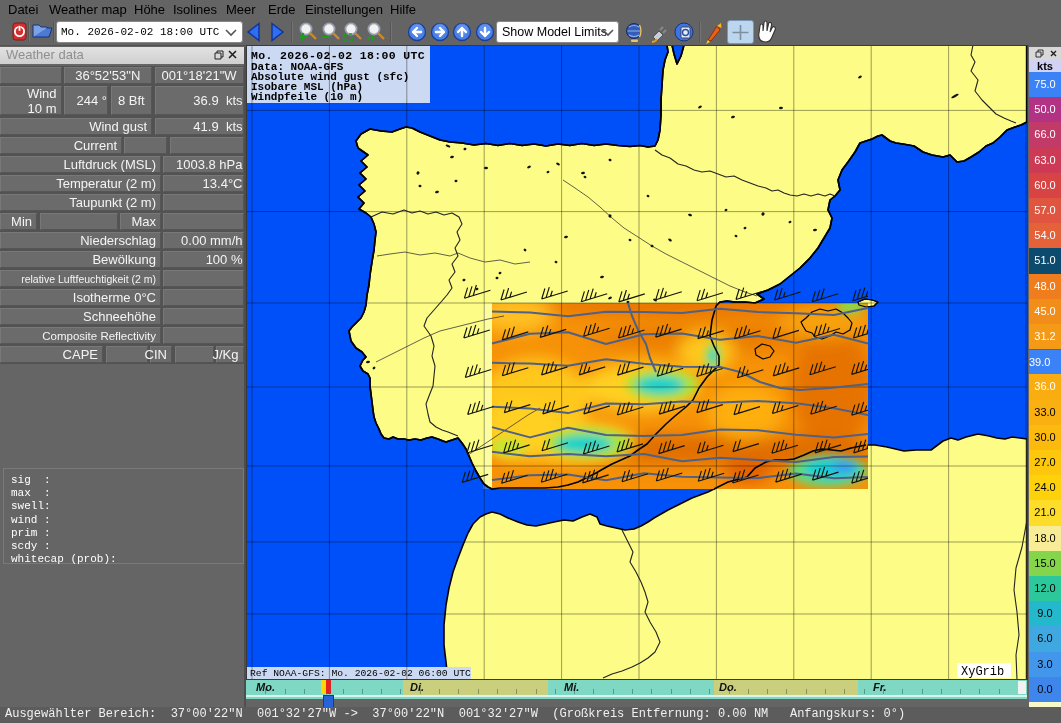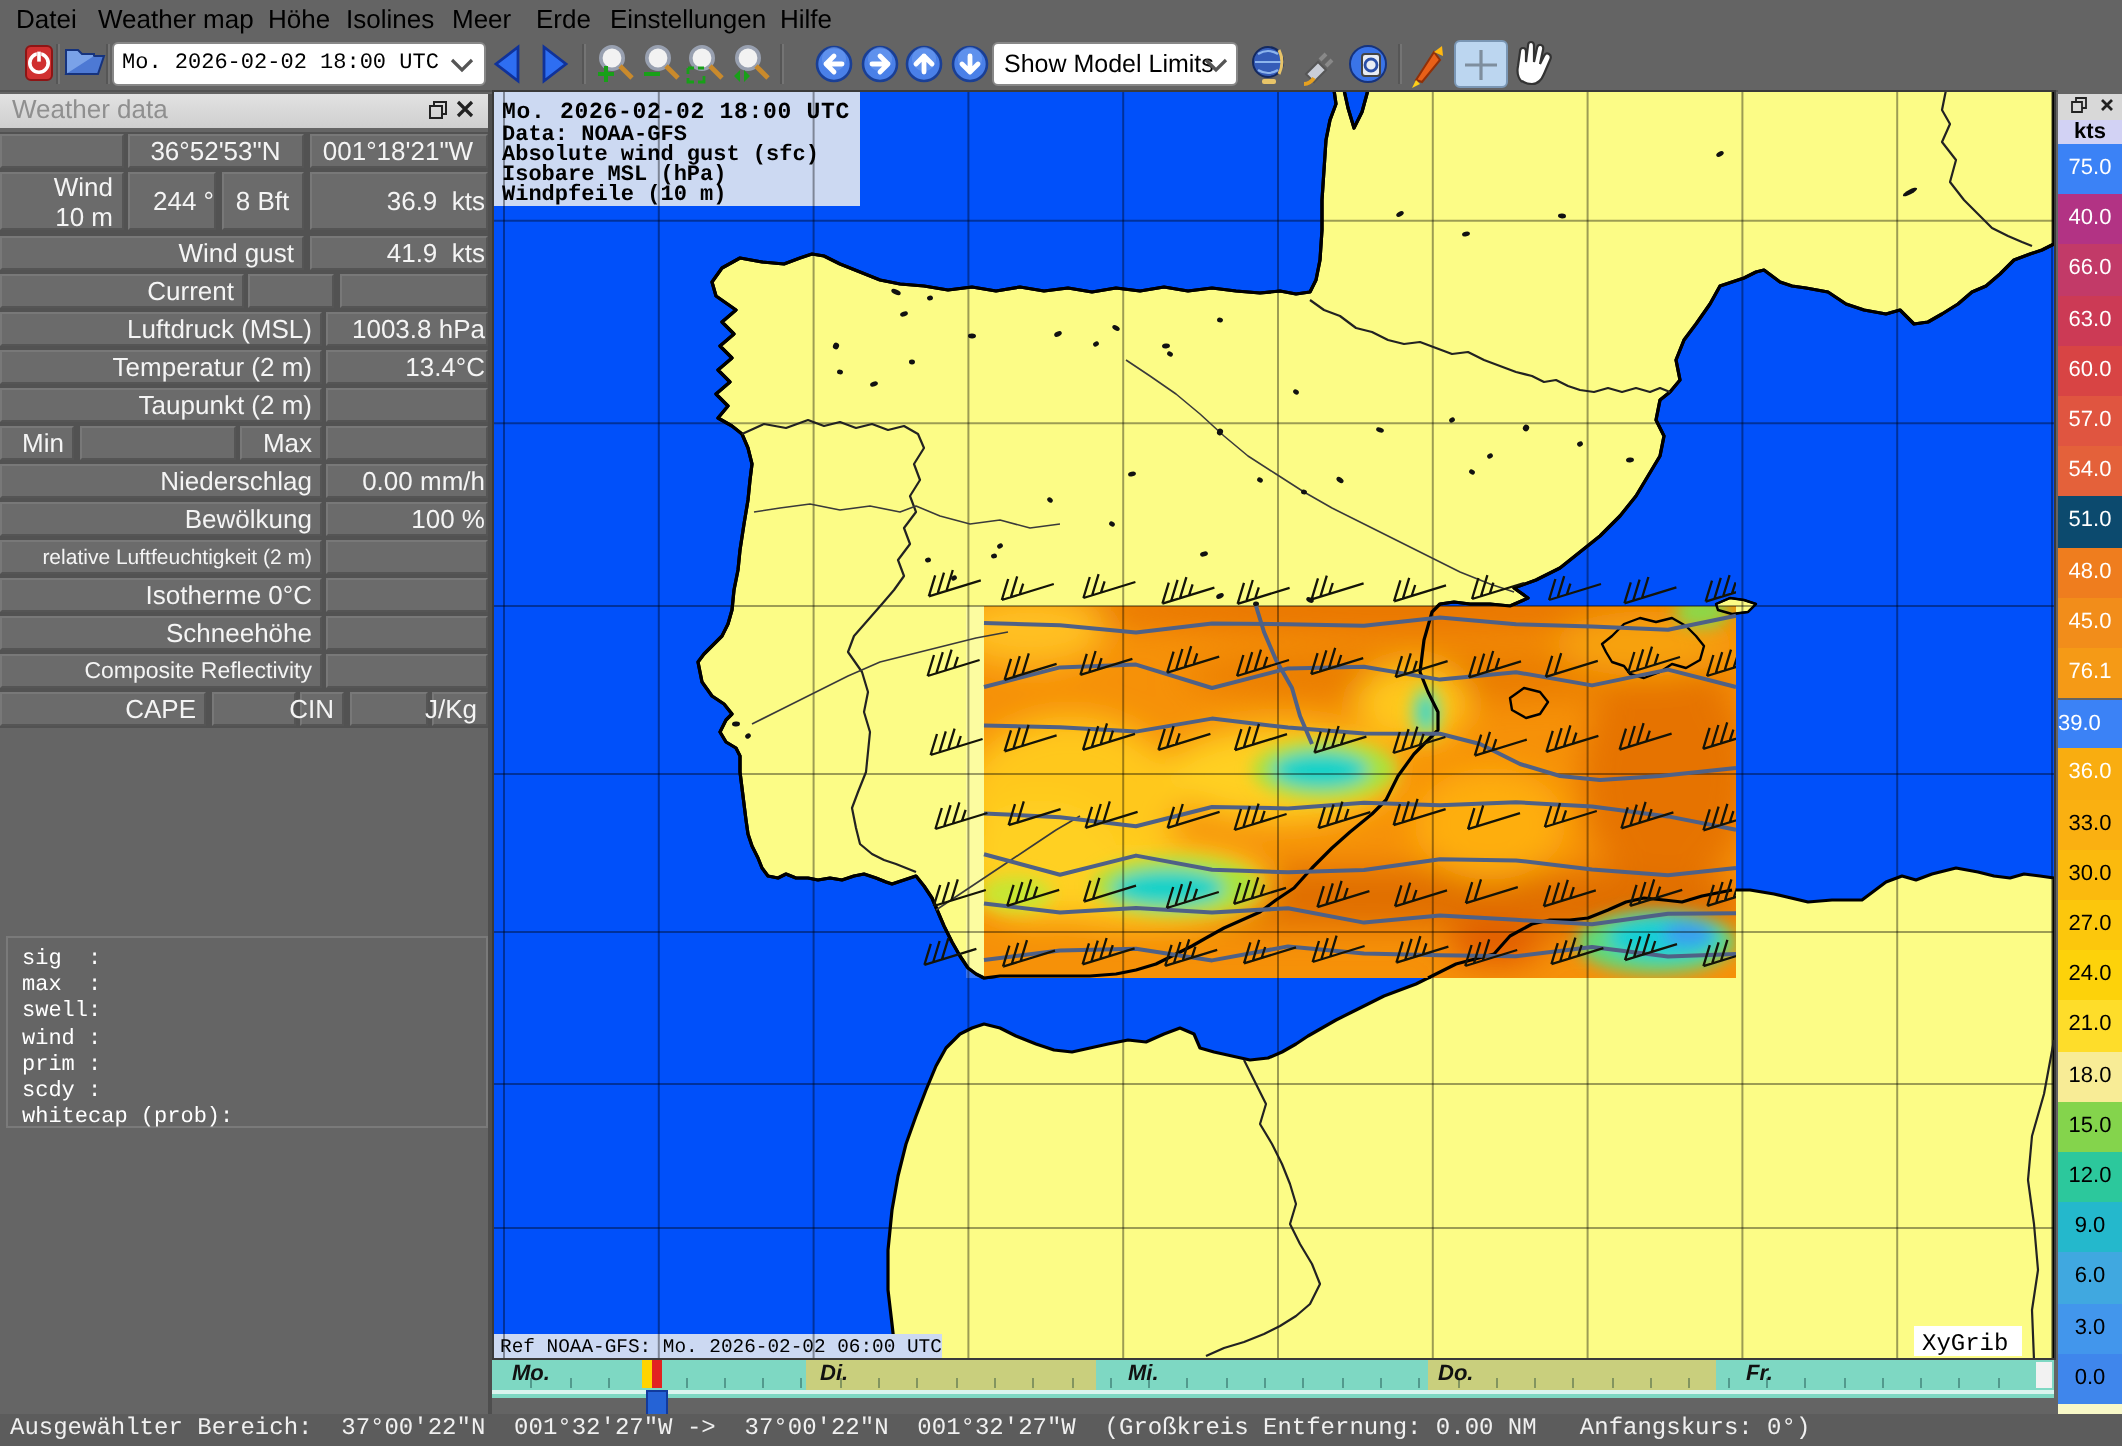--- a/index.html
+++ b/index.html
@@ -458,30 +458,30 @@
   <div style="position:absolute;left:772px;top:1px;width:8px;height:13px;background:#f2f2f2"></div>
 </div>
 <div id="cbar">
     <div id="cbtitle"><svg width="32" height="13">
         <path d="M7 4 h5 v5 h-5 Z M9 4 v-2 h5 v5 h-2" fill="none" stroke="#222" stroke-width="0.9"></path>
         <path d="M22 3 l5 5 M27 3 l-5 5" stroke="#222" stroke-width="1.4"></path>
       </svg></div>
     <div id="kts">kts</div>
     <div id="cells">
       <div style="position:absolute;left:0;top:0.0px;width:32px;height:25.2px;background:#3b82f6;color:#fff;font-size:11px;text-align:center;line-height:25.2px">75.0</div>
-      <div style="position:absolute;left:0;top:25.2px;width:32px;height:25.2px;background:#b23384;color:#fff;font-size:11px;text-align:center;line-height:25.2px">40.0</div>
+      <div style="position:absolute;left:0;top:25.2px;width:32px;height:25.2px;background:#b23384;color:#fff;font-size:11px;text-align:center;line-height:25.2px">50.0</div>
       <div style="position:absolute;left:0;top:50.4px;width:32px;height:25.2px;background:#c23a68;color:#fff;font-size:11px;text-align:center;line-height:25.2px">66.0</div>
       <div style="position:absolute;left:0;top:75.6px;width:32px;height:25.2px;background:#cc3a55;color:#fff;font-size:11px;text-align:center;line-height:25.2px">63.0</div>
       <div style="position:absolute;left:0;top:100.8px;width:32px;height:25.2px;background:#d84444;color:#fff;font-size:11px;text-align:center;line-height:25.2px">60.0</div>
       <div style="position:absolute;left:0;top:126.0px;width:32px;height:25.2px;background:#e05540;color:#fff;font-size:11px;text-align:center;line-height:25.2px">57.0</div>
       <div style="position:absolute;left:0;top:151.2px;width:32px;height:25.2px;background:#e4613a;color:#fff;font-size:11px;text-align:center;line-height:25.2px">54.0</div>
       <div style="position:absolute;left:0;top:176.4px;width:32px;height:25.2px;background:#0c4a6e;color:#fff;font-size:11px;text-align:center;line-height:25.2px">51.0</div>
       <div style="position:absolute;left:0;top:201.6px;width:32px;height:25.2px;background:#ef7d1e;color:#fff;font-size:11px;text-align:center;line-height:25.2px">48.0</div>
       <div style="position:absolute;left:0;top:226.8px;width:32px;height:25.2px;background:#f28d1a;color:#fff;font-size:11px;text-align:center;line-height:25.2px">45.0</div>
-      <div style="position:absolute;left:0;top:252.0px;width:32px;height:25.2px;background:#f59a16;color:#fff;font-size:11px;text-align:center;line-height:25.2px">76.1</div>
+      <div style="position:absolute;left:0;top:252.0px;width:32px;height:25.2px;background:#f59a16;color:#fff;font-size:11px;text-align:center;line-height:25.2px">31.2</div>
       <div style="position:absolute;left:0;top:278px;width:32px;height:25.2px;background:#3b82f6;color:#fff;font-size:11px;text-align:left;line-height:25.2px">39.0</div>
       <div style="position:absolute;left:0;top:302.4px;width:32px;height:25.2px;background:#f9ad10;color:#fff;font-size:11px;text-align:center;line-height:25.2px">36.0</div>
       <div style="position:absolute;left:0;top:327.6px;width:32px;height:25.2px;background:#fab011;color:#000;font-size:11px;text-align:center;line-height:25.2px">33.0</div>
       <div style="position:absolute;left:0;top:352.8px;width:32px;height:25.2px;background:#fbba0d;color:#000;font-size:11px;text-align:center;line-height:25.2px">30.0</div>
       <div style="position:absolute;left:0;top:378.0px;width:32px;height:25.2px;background:#fcc70c;color:#000;font-size:11px;text-align:center;line-height:25.2px">27.0</div>
       <div style="position:absolute;left:0;top:403.2px;width:32px;height:25.2px;background:#fdd20a;color:#000;font-size:11px;text-align:center;line-height:25.2px">24.0</div>
       <div style="position:absolute;left:0;top:428.4px;width:32px;height:25.2px;background:#fedd2a;color:#000;font-size:11px;text-align:center;line-height:25.2px">21.0</div>
       <div style="position:absolute;left:0;top:453.6px;width:32px;height:25.2px;background:#f8ec96;color:#000;font-size:11px;text-align:center;line-height:25.2px">18.0</div>
       <div style="position:absolute;left:0;top:478.8px;width:32px;height:25.2px;background:#84d44c;color:#000;font-size:11px;text-align:center;line-height:25.2px">15.0</div>
       <div style="position:absolute;left:0;top:504.0px;width:32px;height:25.2px;background:#2cc89c;color:#000;font-size:11px;text-align:center;line-height:25.2px">12.0</div>

